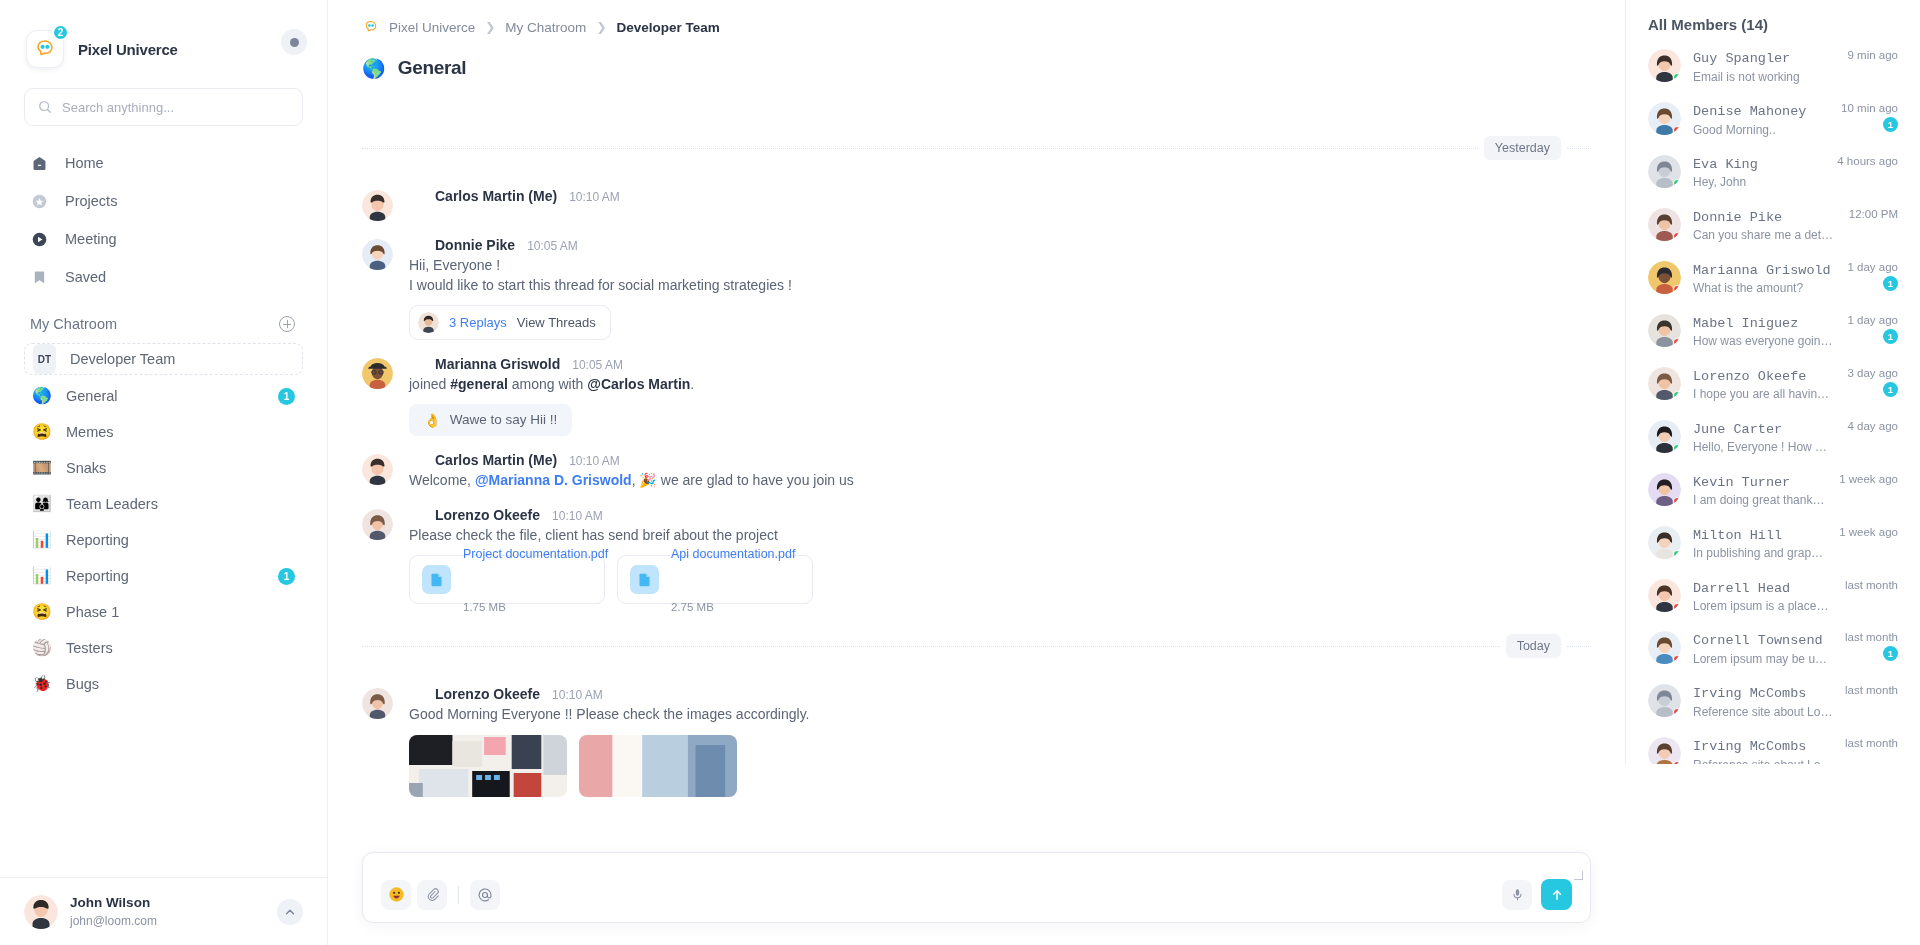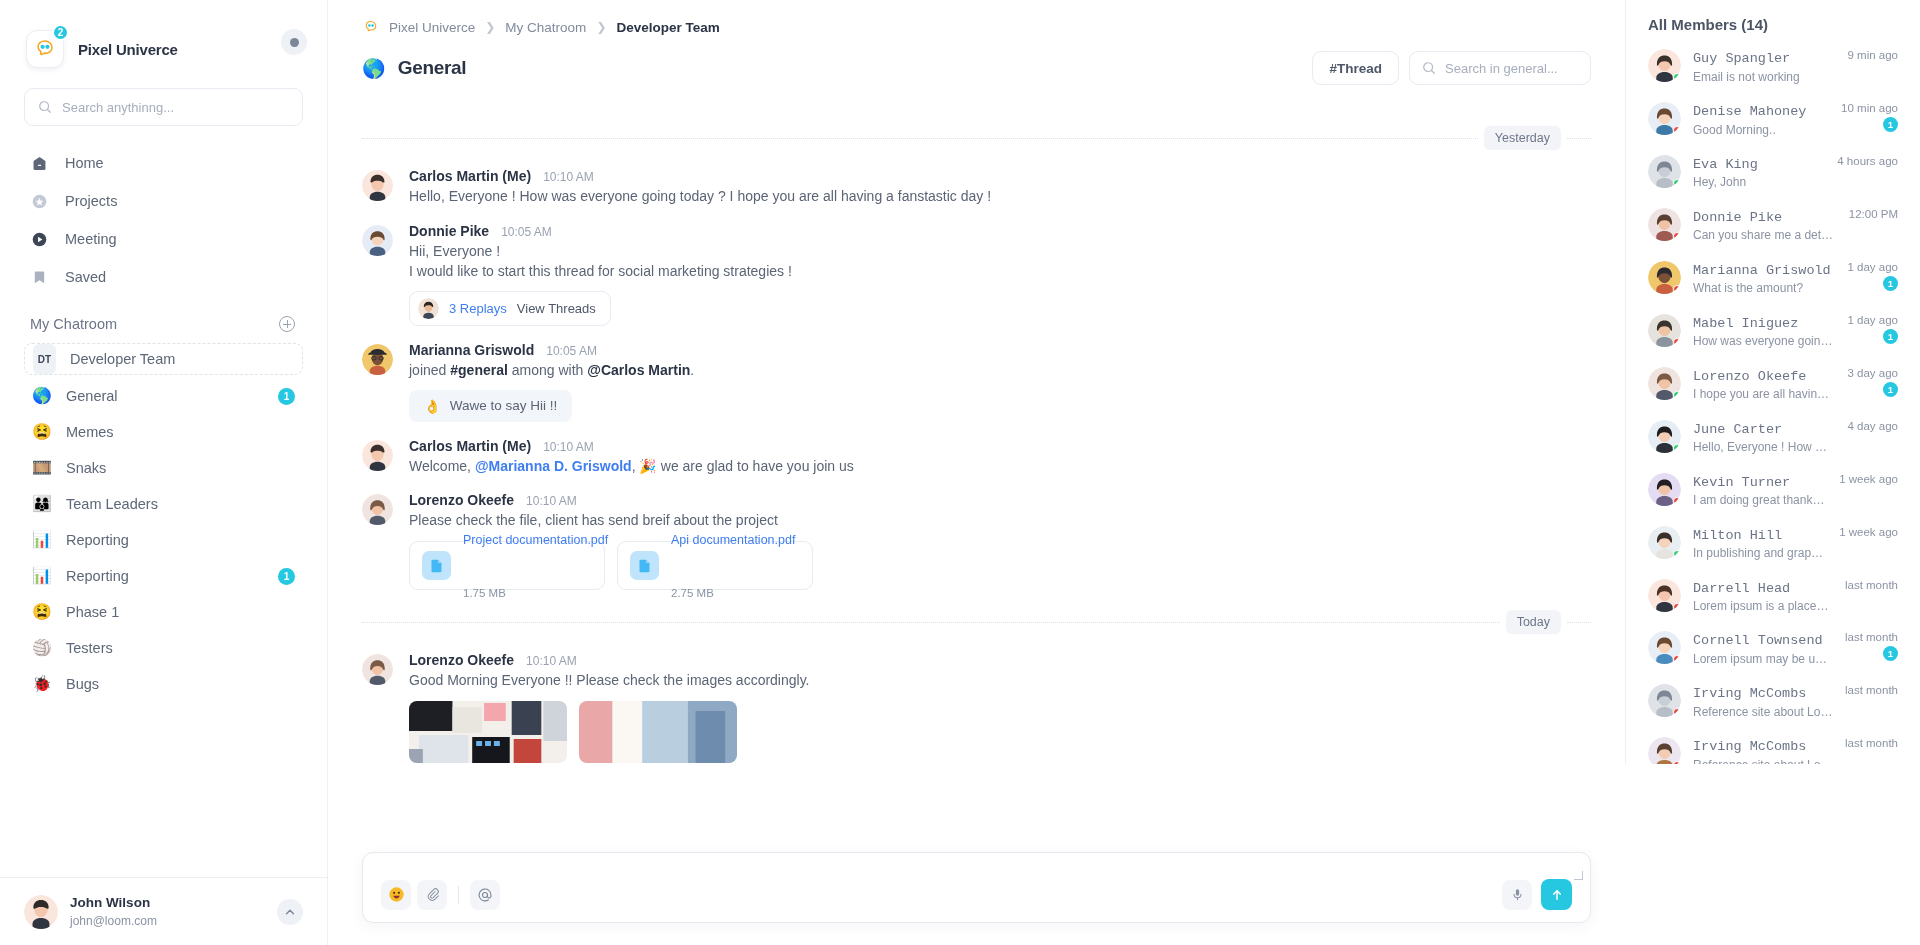--- a/index.html
+++ b/index.html
@@ -136,29 +136,29 @@
     width: 182px; height: 34px; border: 1px solid #e8ebf1; border-radius: 9px;
     display: flex; align-items: center; gap: 9px; padding: 0 12px; background: #fff;
   }
   .chan-search .ph { font-size: 13px; color: #a7aebc; }
 
   .msgs { flex: 1; overflow: hidden; padding: 16px 34px 0 34px; position: relative; }
   .divider { display: flex; align-items: center; margin: 10px 0 14px 0; }
   .divider .ln { flex: 1; border-top: 1.5px dotted #dde1e9; }
   .divider .lbl {
     background: #f2f4f8; color: #6e7789; font-size: 12.5px;
-    border-radius: 6px; padding: 5px 11px; margin: 4px 6px;
+    border-radius: 6px; padding: 5px 11px; margin: 14px 6px;
   }
   .divider .ln.short { flex: 0 0 24px; }
 
   .msg { display: flex; gap: 16px; margin-bottom: 16px; }
   .m-av { width: 31px; height: 31px; border-radius: 50%; overflow: hidden; flex: 0 0 31px; margin-top: 2px; }
   .m-body { min-width: 0; flex: 1; }
   .m-head { display: flex; align-items: baseline; gap: 12px; margin-bottom: 3px; }
-  .m-name { font-size: 14px; font-weight: bold; color: #2b3445; }
+  .m-name { font-size: 14px; font-weight: bold; color: #2b3445; margin-left: 26px; }
   .m-time { font-size: 12px; color: #9aa2b1; }
   .m-text { font-size: 14px; color: #5b6475; line-height: 1.42; }
   .m-text b { color: #2b3445; }
   .m-link { color: #3f7ef0; font-weight: bold; }
   .thread-chip {
     display: inline-flex; align-items: center; gap: 10px;
     border: 1px solid #e8ebf1; border-radius: 9px;
     padding: 6px 14px 6px 8px; margin-top: 9px; background: #fff;
   }
   .thread-chip .ta { width: 21px; height: 21px; border-radius: 50%; overflow: hidden; flex: 0 0 21px; }
@@ -396,30 +396,20 @@
         <span>My Chatroom</span>
         <span class="crumb-sep">❯</span>
         <span class="crumb-cur">Developer Team</span>
       </div>
 
       <div class="chead-row">
         <div class="room-title">
           <span class="glob">🌎</span>
           <span class="t">General</span>
         </div>
-        <div class="head-actions">
-          <div class="thread-btn">#Thread</div>
-          <div class="chan-search">
-            <svg width="14" height="14" viewBox="0 0 16 16">
-              <circle cx="7" cy="7" r="5" fill="none" stroke="#b3bac6" stroke-width="1.4"></circle>
-              <line x1="10.8" y1="10.8" x2="14" y2="14" stroke="#b3bac6" stroke-width="1.4" stroke-linecap="round"></line>
-            </svg>
-            <span class="ph">Search in general...</span>
-          </div>
-        </div>
       </div>
     </div>
 
     <div class="msgs">
 
       <div class="divider">
         <span class="ln"></span>
         <span class="lbl">Yesterday</span>
         <span class="ln short"></span>
       </div>
@@ -431,21 +421,20 @@
               <ellipse cx="20" cy="18" rx="8" ry="9" fill="#f3c6ad"></ellipse>
               <path d="M11 15c0-6 4-9 9-9s9 3 9 9c0 1-1 1.5-2 1-2-1.5-5-2-7-2s-5 .5-7 2c-1 .5-2 0-2-1z" fill="#3a2f2a"></path>
               <path d="M20 28c6 0 10 3 10 7v5H10v-5c0-4 4-7 10-7z" fill="#2f3641"></path>
             </svg>
         </div>
         <div class="m-body">
           <div class="m-head">
             <span class="m-name">Carlos Martin (Me)</span>
             <span class="m-time">10:10 AM</span>
           </div>
-          <div class="m-text">Hello, Everyone ! How was everyone going today ? I hope you are all having a fanstastic day !</div>
         </div>
       </div>
 
       <div class="msg">
         <div class="m-av">
           <svg class="av-art" viewBox="0 0 40 40">
               <circle cx="20" cy="20" r="20" fill="#e6ecf5"></circle>
               <ellipse cx="20" cy="18" rx="7.6" ry="8.6" fill="#f6d3bb"></ellipse>
               <path d="M10.8 18c0-7 4.2-10 9.2-10s9.2 3 9.2 10c0 2-1.2 2-1.8.6-1-2.4-3.4-3.6-7.4-3.6s-6.4 1.2-7.4 3.6c-.6 1.4-1.8 1.4-1.8-.6z" fill="#6a4a33"></path>
               <path d="M20 28c6 0 10 3 10 7v5H10v-5c0-4 4-7 10-7z" fill="#4a6080"></path>

